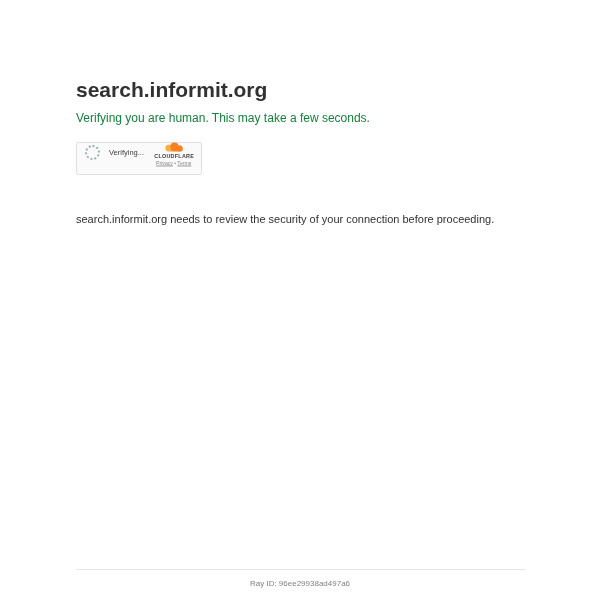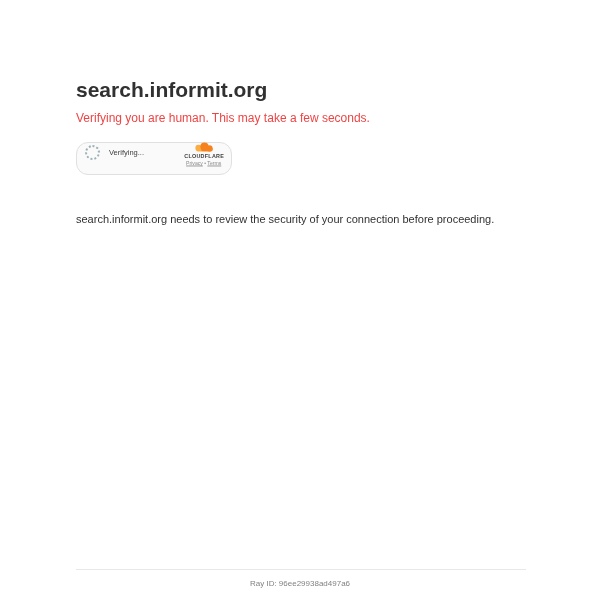--- a/index.html
+++ b/index.html
@@ -15,29 +15,29 @@
   .content { padding: 62px 74px 0 76px; margin-top: 16px; }
   h1.page-title {
     margin: 0;
     font-size: 21px;
     font-weight: 600;
     color: #313131;
   }
   p.subtitle {
     margin: 9px 0 0 0;
     font-size: 12px;
-    color: #ef4444;
+    color: #15803d;
   }
   .widget {
     margin-top: 17px;
-    width: 156px;
+    width: 126px;
     height: 33px;
     background: #fafafa;
     border: 1px solid #e0e0e0;
-    border-radius: 12px;
+    border-radius: 2px;
     display: flex;
     align-items: center;
     justify-content: space-between;
     padding: 0 5px 12px 8px;
   }
   .widget-left { display: flex; align-items: center; gap: 9px; }
   .spinner {
     width: 15px; height: 15px;
     border: 2px dotted #9bb0b5;
     border-radius: 50%;

